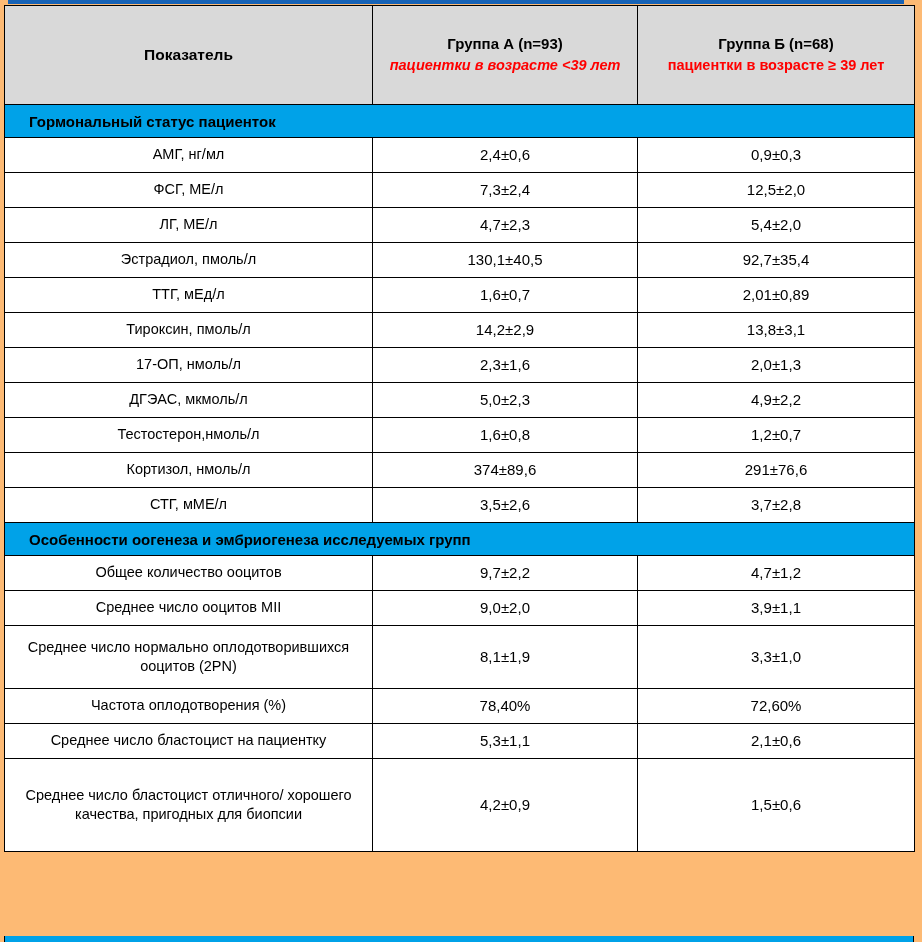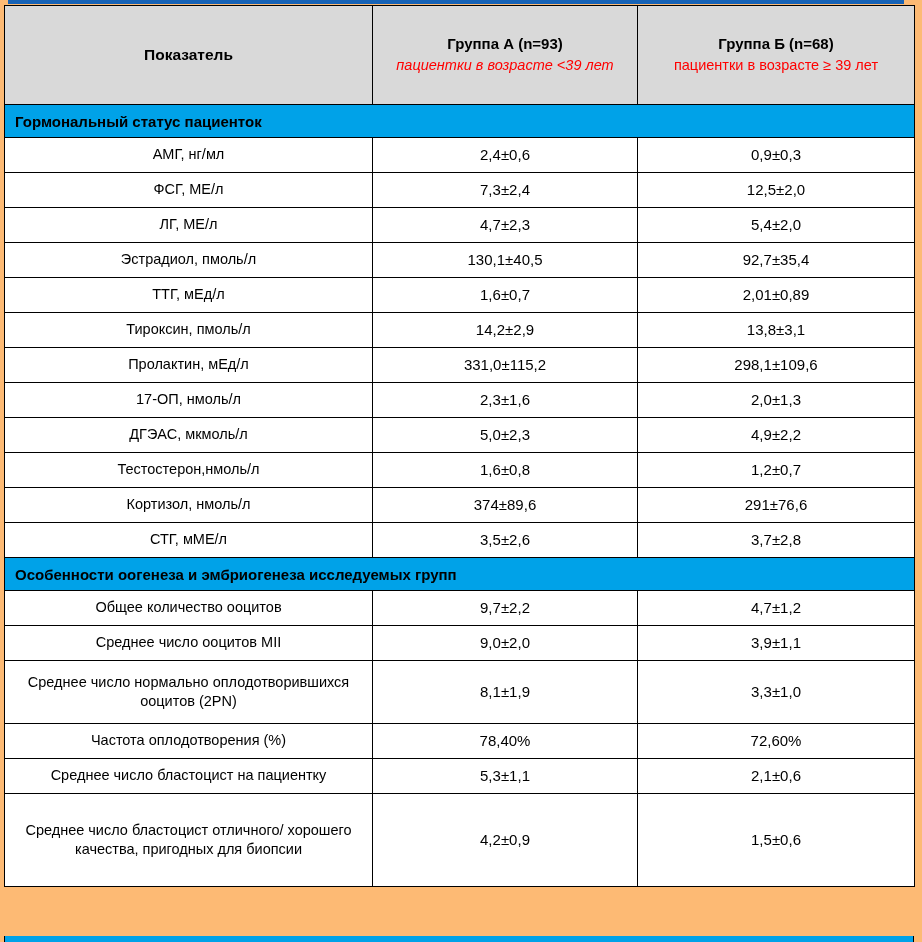--- a/index.html
+++ b/index.html
@@ -66,33 +66,33 @@
   }
   .head-title {
     font-size: 15px;
     font-weight: bold;
     color: #000;
     line-height: 1.3;
     display: block;
   }
   .head-sub {
     font-size: 14.5px;
-    font-weight: normal;
+    font-weight: bold;
     color: #FF0000;
     line-height: 1.35;
     display: block;
     margin-top: 3px;
   }
   .head-sub.italic { font-style: italic; }
 
   
   tr.section-row td {
     background: #00A2E8;
     height: 28px;
-    padding: 2px 10px;
+    padding: 2px 24px;
     border-left: 1.6px solid #000;
     border-right: 1.6px solid #000;
     border-top: 1.6px solid #000;
     border-bottom: 1.6px solid #000;
   }
   .section-label {
     font-size: 15px;
     font-weight: bold;
     color: #000;
     text-align: left;
@@ -191,25 +191,20 @@
             <td class="cell-param">ТТГ, мЕд/л</td>
             <td class="cell-val">1,6±0,7</td>
             <td class="cell-val">2,01±0,89</td>
           </tr>
           <tr class="data-row">
             <td class="cell-param">Тироксин, пмоль/л</td>
             <td class="cell-val">14,2±2,9</td>
             <td class="cell-val">13,8±3,1</td>
           </tr>
           <tr class="data-row">
-            <td class="cell-param">Пролактин, мЕд/л</td>
-            <td class="cell-val">331,0±115,2</td>
-            <td class="cell-val">298,1±109,6</td>
-          </tr>
-          <tr class="data-row">
             <td class="cell-param">17-ОП, нмоль/л</td>
             <td class="cell-val">2,3±1,6</td>
             <td class="cell-val">2,0±1,3</td>
           </tr>
           <tr class="data-row">
             <td class="cell-param">ДГЭАС, мкмоль/л</td>
             <td class="cell-val">5,0±2,3</td>
             <td class="cell-val">4,9±2,2</td>
           </tr>
           <tr class="data-row">

